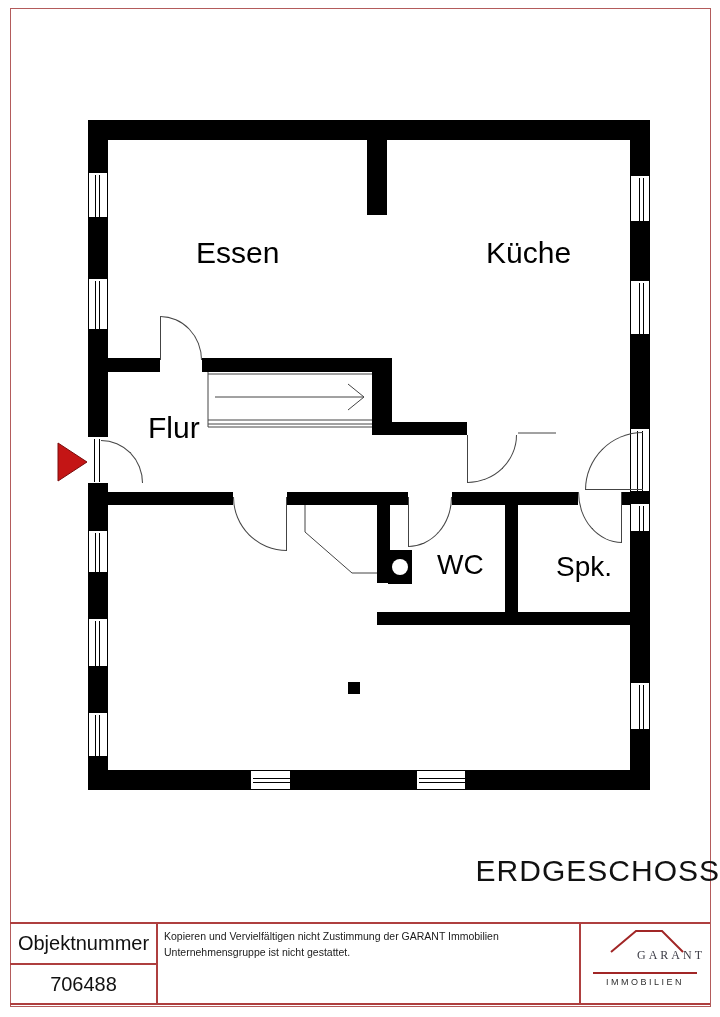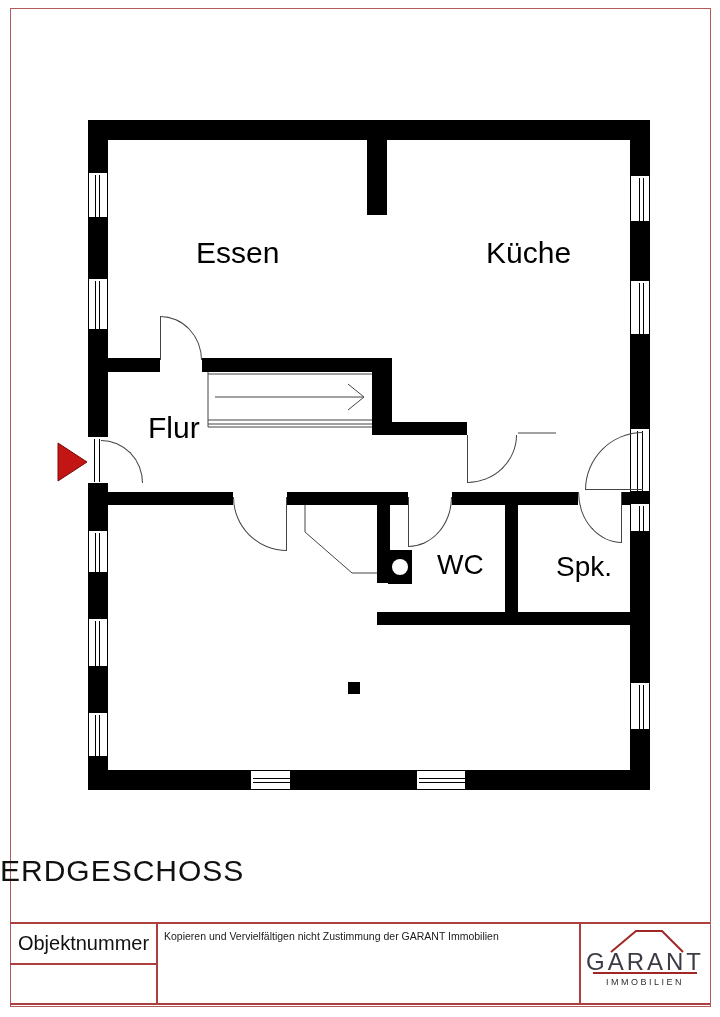--- a/index.html
+++ b/index.html
@@ -5,29 +5,29 @@
   html,body{margin:0;padding:0;background:#fff;}
   .page{position:relative;width:720px;height:1017px;background:#fff;overflow:hidden;
         font-family:"Liberation Sans",sans-serif;}
   .abs{position:absolute;}
   .w{position:absolute;background:#000;}
   .win{position:absolute;background:#fff;border:1px solid #000;box-sizing:border-box;}
   .pane-v{position:absolute;background:#fff;border-left:1px solid #000;border-right:1px solid #000;box-sizing:border-box;}
   .pane-h{position:absolute;background:#fff;border-top:1px solid #000;border-bottom:1px solid #000;box-sizing:border-box;}
   .arc{position:absolute;border:0 solid #444;box-sizing:border-box;}
   .room-label{position:absolute;font-size:30px;color:#000;white-space:nowrap;}
-  .floor-title{position:absolute;left:0;top:854px;width:720px;text-align:left;
+  .floor-title{position:absolute;left:0;top:854px;width:720px;text-align:right;
                font-size:30px;letter-spacing:1px;color:#111;}
   .tline{position:absolute;background:#ae3f3f;}
   .cell-text{position:absolute;text-align:center;color:#111;}
   .disc-line{font-size:10.5px;line-height:16px;color:#1a1a1a;white-space:nowrap;}
   .gez{position:absolute;border-top:1px solid #444;border-left:1px solid #444;
        font-size:10px;color:#222;padding:3px 0 0 5px;box-sizing:border-box;margin-top:36px;}
-  .logo-name{position:absolute;width:100%;text-align:center;font-family:Liberation Sans, sans-serif;
-             font-size:24px;letter-spacing:3px;color:#3b3b45;}
+  .logo-name{position:absolute;width:100%;text-align:right;font-family:Liberation Serif, serif;
+             font-size:12px;letter-spacing:3px;color:#3b3b45;}
   .logo-sub{position:absolute;width:100%;text-align:center;font-size:9px;letter-spacing:2.5px;color:#2e2e2e;}
   .logo-line{position:absolute;background:#a12626;}
   svg{position:absolute;left:0;top:0;pointer-events:none;}
 </style>
 </head>
 <body>
 
 <div class="page">
 
   <div class="abs" style="left:10px;top:8px;width:699px;height:997px;border:1px solid #b35b5b;"></div>
@@ -148,23 +148,25 @@
   <div class="floor-title">ERDGESCHOSS</div>
 
   <div class="abs" style="left:0;top:920px;width:720px;height:90px;">
     <div class="tline" style="left:10px;top:2px;width:700px;height:2px;"></div>
     <div class="tline" style="left:10px;top:83px;width:700px;height:2px;"></div>
     <div class="tline" style="left:156px;top:2px;width:2px;height:83px;"></div>
     <div class="tline" style="left:579px;top:2px;width:2px;height:83px;"></div>
     <div class="tline" style="left:10px;top:43px;width:147px;height:2px;"></div>
 
     <div class="cell-text" style="left:10px;top:4px;width:147px;height:39px;line-height:39px;font-size:20px;">Objektnummer</div>
+    <div class="cell-text" style="left:10px;top:45px;width:147px;height:38px;line-height:38px;font-size:20px;">706488</div>
 
     <div class="abs" style="left:164px;top:8px;width:410px;height:52px;">
       <div class="disc-line">Kopieren und Vervielfältigen nicht Zustimmung der GARANT Immobilien</div>
+      <div class="disc-line">Unternehmensgruppe ist nicht gestattet.</div>
     </div>
 
     <div class="gez" style="left:535px;top:66px;width:45px;height:19px;">
       <span>gez. KS</span>
     </div>
 
     <div class="abs" style="left:585px;top:6px;width:120px;height:62px;">
       <svg width="120" height="30" viewBox="0 0 120 30" style="left:0;top:0;">
         <polyline points="26,26 51,5 77,5 98,26" fill="none" stroke="#a12626" stroke-width="2"></polyline>
       </svg>

